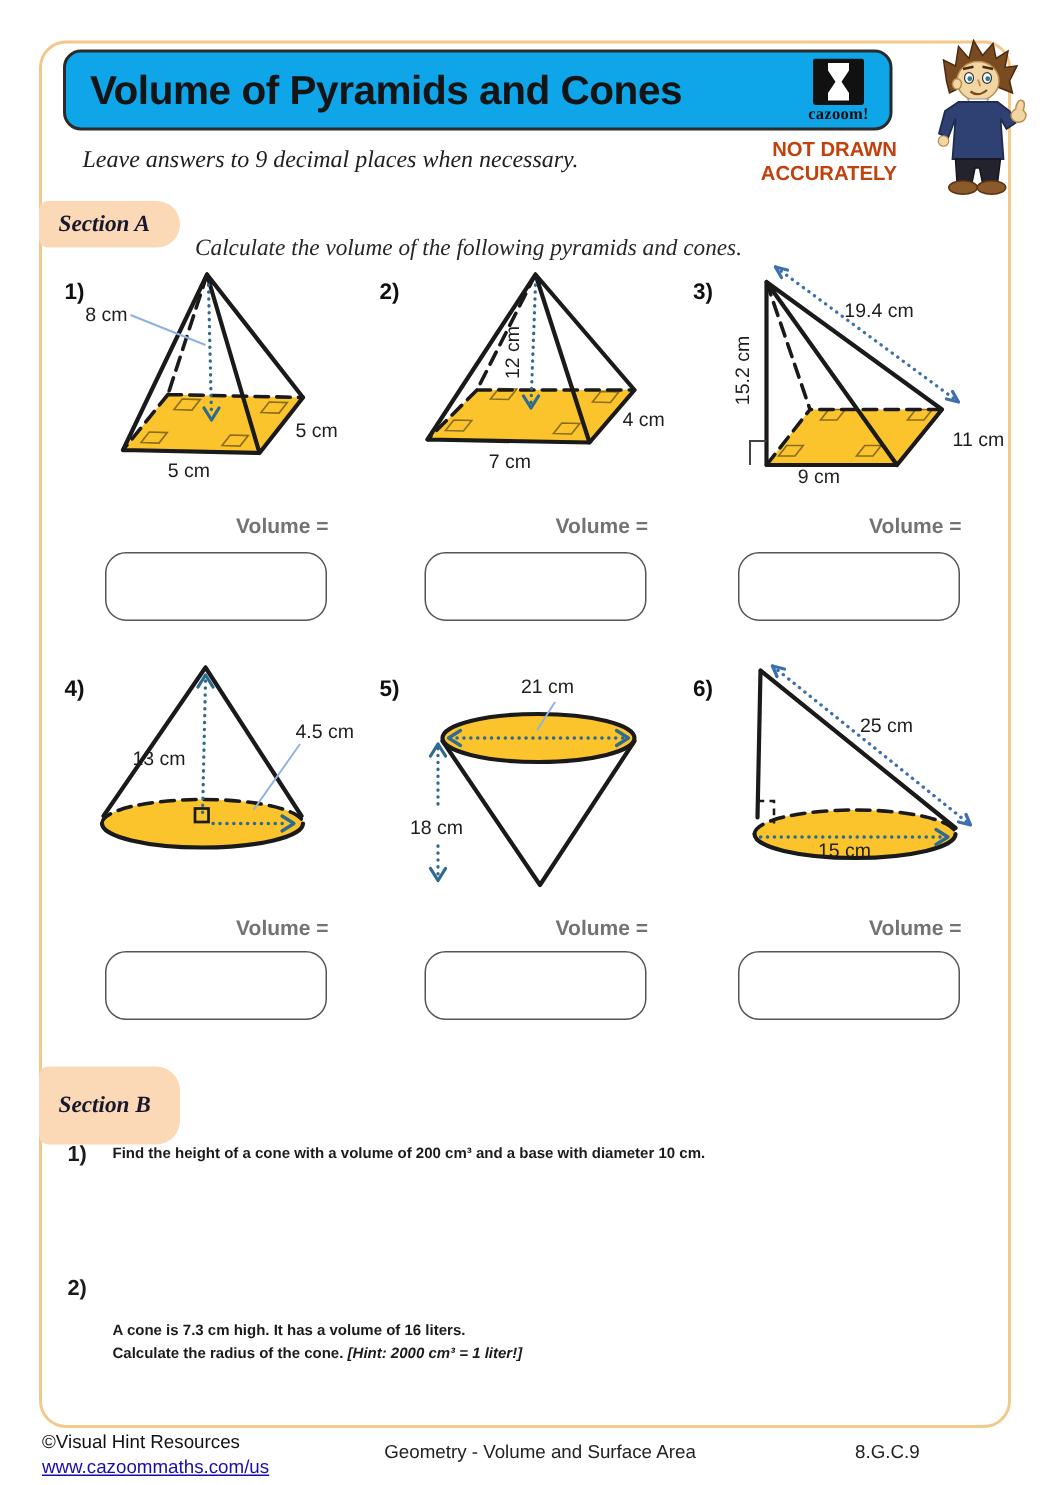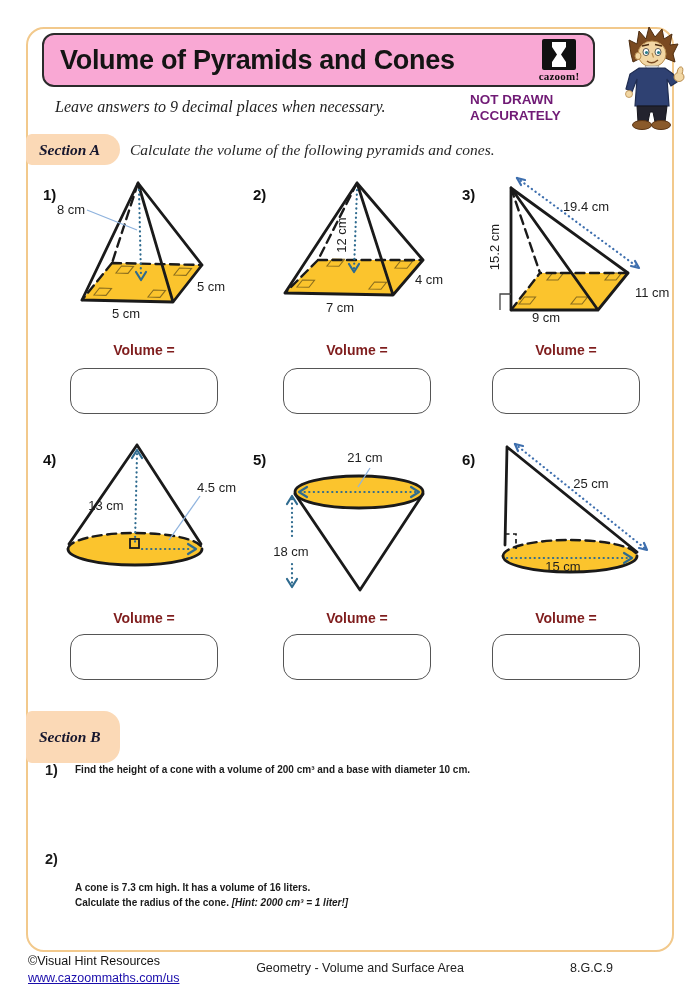--- a/index.html
+++ b/index.html
@@ -1,33 +1,33 @@
 <!DOCTYPE html>
 <html style="--gold: #FBC42D; --teal: #2F6B8F; --blue: #3E6FAE; --leader: #8FB3DE; --frame: #F2C98C; --badge: #FBD9B6; --olive: #8A6D1E; --link: #1A0DAB;"><head>
 <meta charset="utf-8">
 <style>
   html,body{margin:0;padding:0;background:#fff}
   body{width:700px;height:990px;position:relative;font-family:"Liberation Sans",sans-serif}
   .page{position:absolute;left:0;top:0;width:700px;height:990px;background:#fff;overflow:hidden}
   .frame{position:absolute;left:26px;top:27px;width:644px;height:921px;border:2px solid var(--frame);border-radius:18px}
-  .title-box{position:absolute;left:42px;top:33px;width:553px;height:54px;background:#f9a8d4;border:2.5px solid #2b2b2b;border-radius:12px;display:flex;align-items:center;box-sizing:border-box}
+  .title-box{position:absolute;left:42px;top:33px;width:553px;height:54px;background:#0ea5e9;border:2.5px solid #2b2b2b;border-radius:12px;display:flex;align-items:center;box-sizing:border-box}
   .title{font-size:27px;font-weight:bold;letter-spacing:-0.3px;color:#141414;padding-left:16px}
   .logo{position:absolute;left:488px;top:4px;width:54px;text-align:center}
   .logo svg{display:block;margin:0 auto}
   .logo-text{font-family:"Liberation Serif",serif;font-weight:bold;font-size:11px;color:#0d0d0d;letter-spacing:.2px}
   .subtitle{position:absolute;left:55px;top:98px;font-family:"Liberation Serif",serif;font-style:italic;font-size:16px;color:#1e1e1e}
-  .notdrawn{position:absolute;left:470px;top:92px;width:128px;text-align:left;font-weight:bold;font-size:13.5px;line-height:1.2;color:#701a75}
+  .notdrawn{position:absolute;left:470px;top:92px;width:128px;text-align:right;font-weight:bold;font-size:13.5px;line-height:1.2;color:#c2410c}
   .character{position:absolute;left:601px;top:24px}
   .badge{position:absolute;left:26px;width:94px;background:var(--badge);border-radius:6px 16px 16px 6px;font-family:"Liberation Serif",serif;font-style:italic;font-weight:bold;font-size:15.5px;color:#17172e;display:flex;align-items:center;padding-left:13px;box-sizing:border-box}
   .badge-a{top:134px;height:31px}
   .badge-b{top:711px;height:52px}
-  .sec-instr{position:absolute;left:130px;top:141px;font-family:"Liberation Serif",serif;font-style:italic;font-size:15.5px;color:#262626}
+  .sec-instr{position:absolute;left:130px;top:157px;font-family:"Liberation Serif",serif;font-style:italic;font-size:15.5px;color:#262626}
   .pnum{position:absolute;font-weight:bold;font-size:15px;color:#101010}
   .diag{position:absolute}
-  .vol{position:absolute;width:150px;text-align:center;font-weight:bold;font-size:14px;color:#7f1d1d}
+  .vol{position:absolute;width:150px;text-align:right;font-weight:bold;font-size:14px;color:#737373}
   .abox{position:absolute;width:148px;height:46px;border:1.5px solid #555;border-radius:14px;background:#fff;box-sizing:border-box}
   .bnum{position:absolute;font-weight:bold;font-size:14.5px;color:#1b1b1b}
   .btext{position:absolute;font-weight:bold;font-size:10px;color:#1b1b1b;line-height:1.5}
   .hint{font-style:italic}
   .f-left{position:absolute;left:28px;top:953px;font-size:12.5px;color:#111;line-height:1.35}
   .f-link{color:var(--link);text-decoration:underline;cursor:pointer}
   .f-center{position:absolute;left:210px;top:961px;width:300px;text-align:center;font-size:12.5px;color:#222}
   .f-right{position:absolute;left:570px;top:961px;width:102px;text-align:left;font-size:12.5px;color:#222}
   
   .edge{fill:none;stroke:#1a1a1a;stroke-width:2.8;stroke-linecap:round;stroke-linejoin:round}

